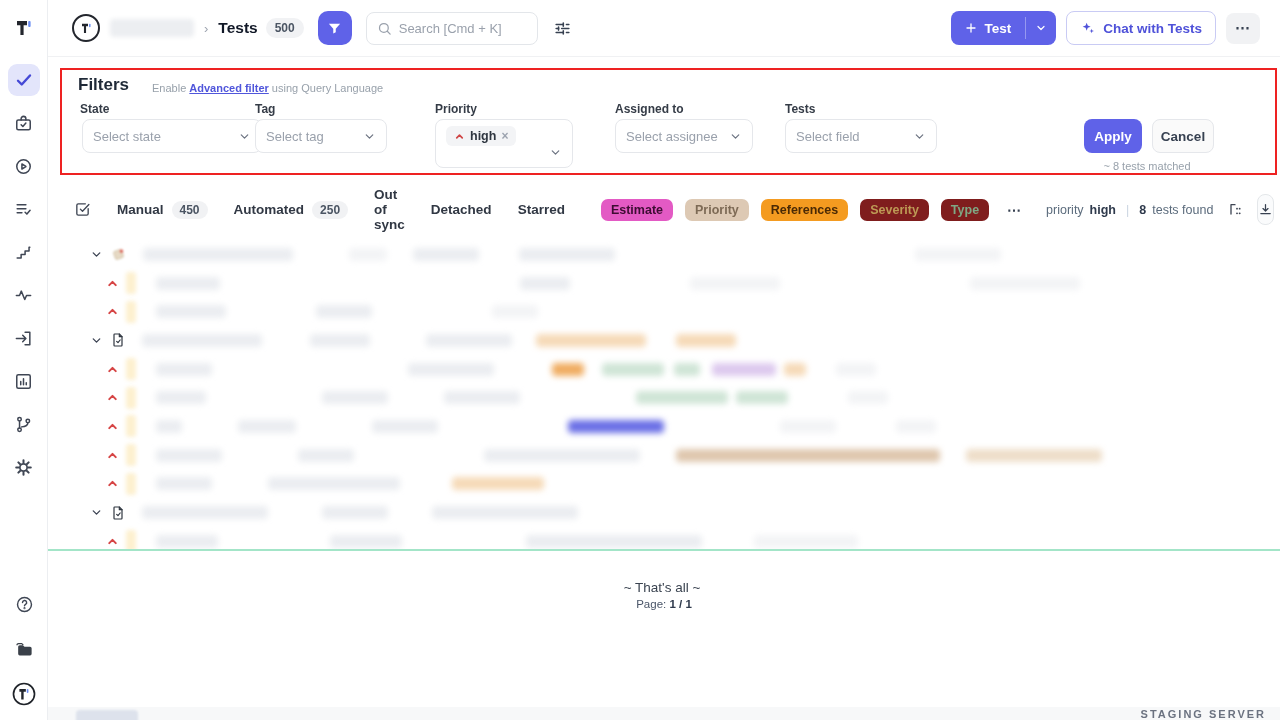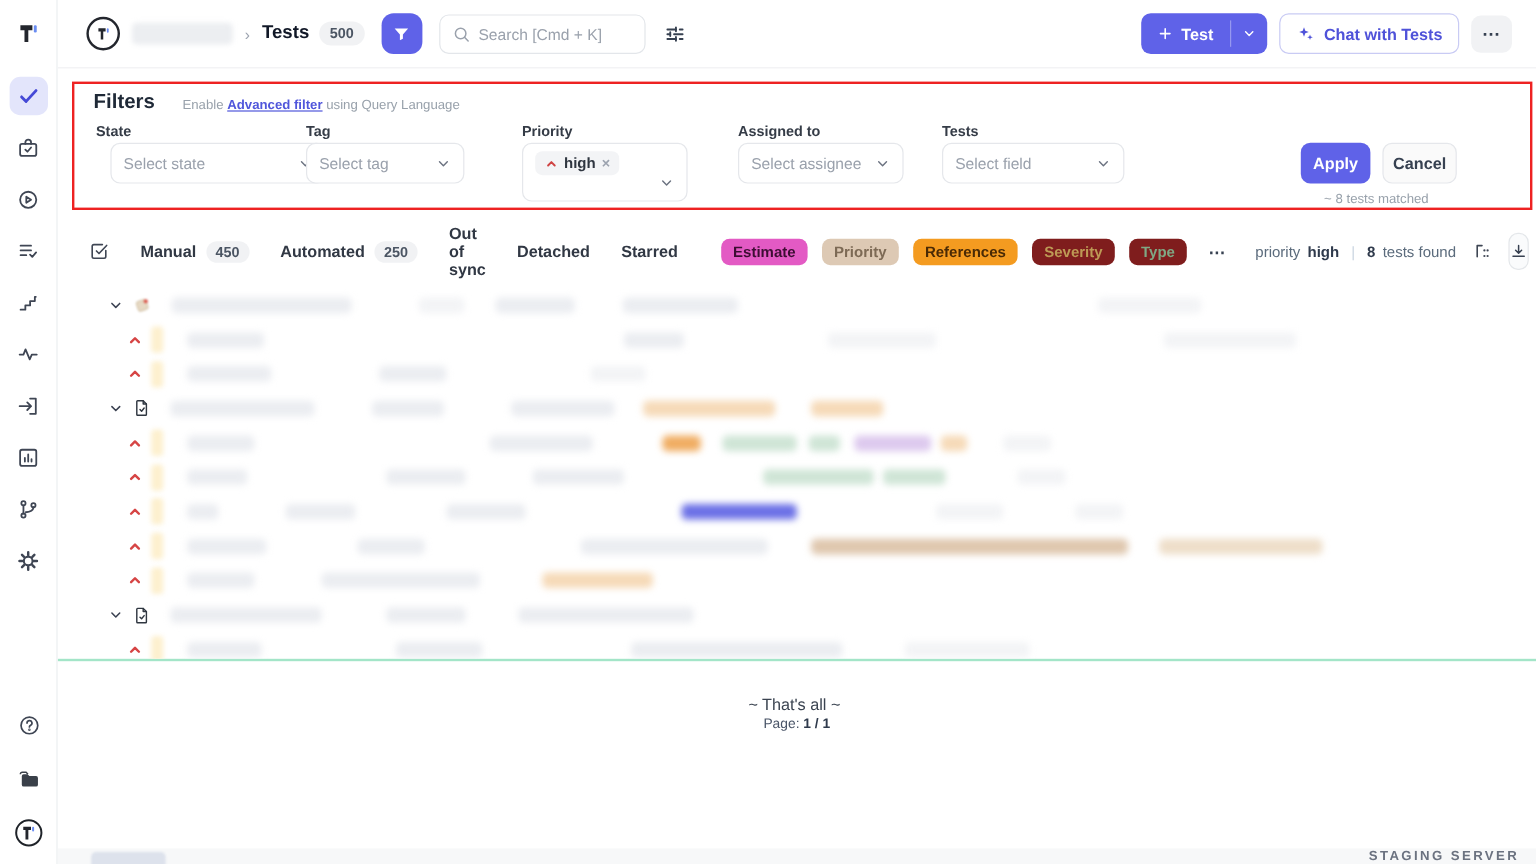--- a/index.html
+++ b/index.html
@@ -272,21 +272,21 @@
 
 <section id="filters">
   <div class="f-title">Filters</div>
   <div class="f-sub">
     <span>Enable</span>
     <a>Advanced filter</a>
     <span>using Query Language</span>
   </div>
 
   <div class="f-label" style="left:18px">State</div>
-  <div class="f-select" style="left:30px; width:180px">
+  <div class="f-select" style="left:20px; width:180px">
     <span class="ph">Select state</span>
     <svg class="chev" width="13" height="13" viewBox="0 0 24 24" fill="none" stroke="#6b7280" stroke-width="2.2" stroke-linecap="round" stroke-linejoin="round">
         <path d="M6 9l6 6 6-6"></path>
       </svg>
   </div>
 
   <div class="f-label" style="left:193px">Tag</div>
   <div class="f-select" style="left:193px; width:132px">
     <span class="ph">Select tag</span>
     <svg class="chev" width="13" height="13" viewBox="0 0 24 24" fill="none" stroke="#6b7280" stroke-width="2.2" stroke-linecap="round" stroke-linejoin="round">

